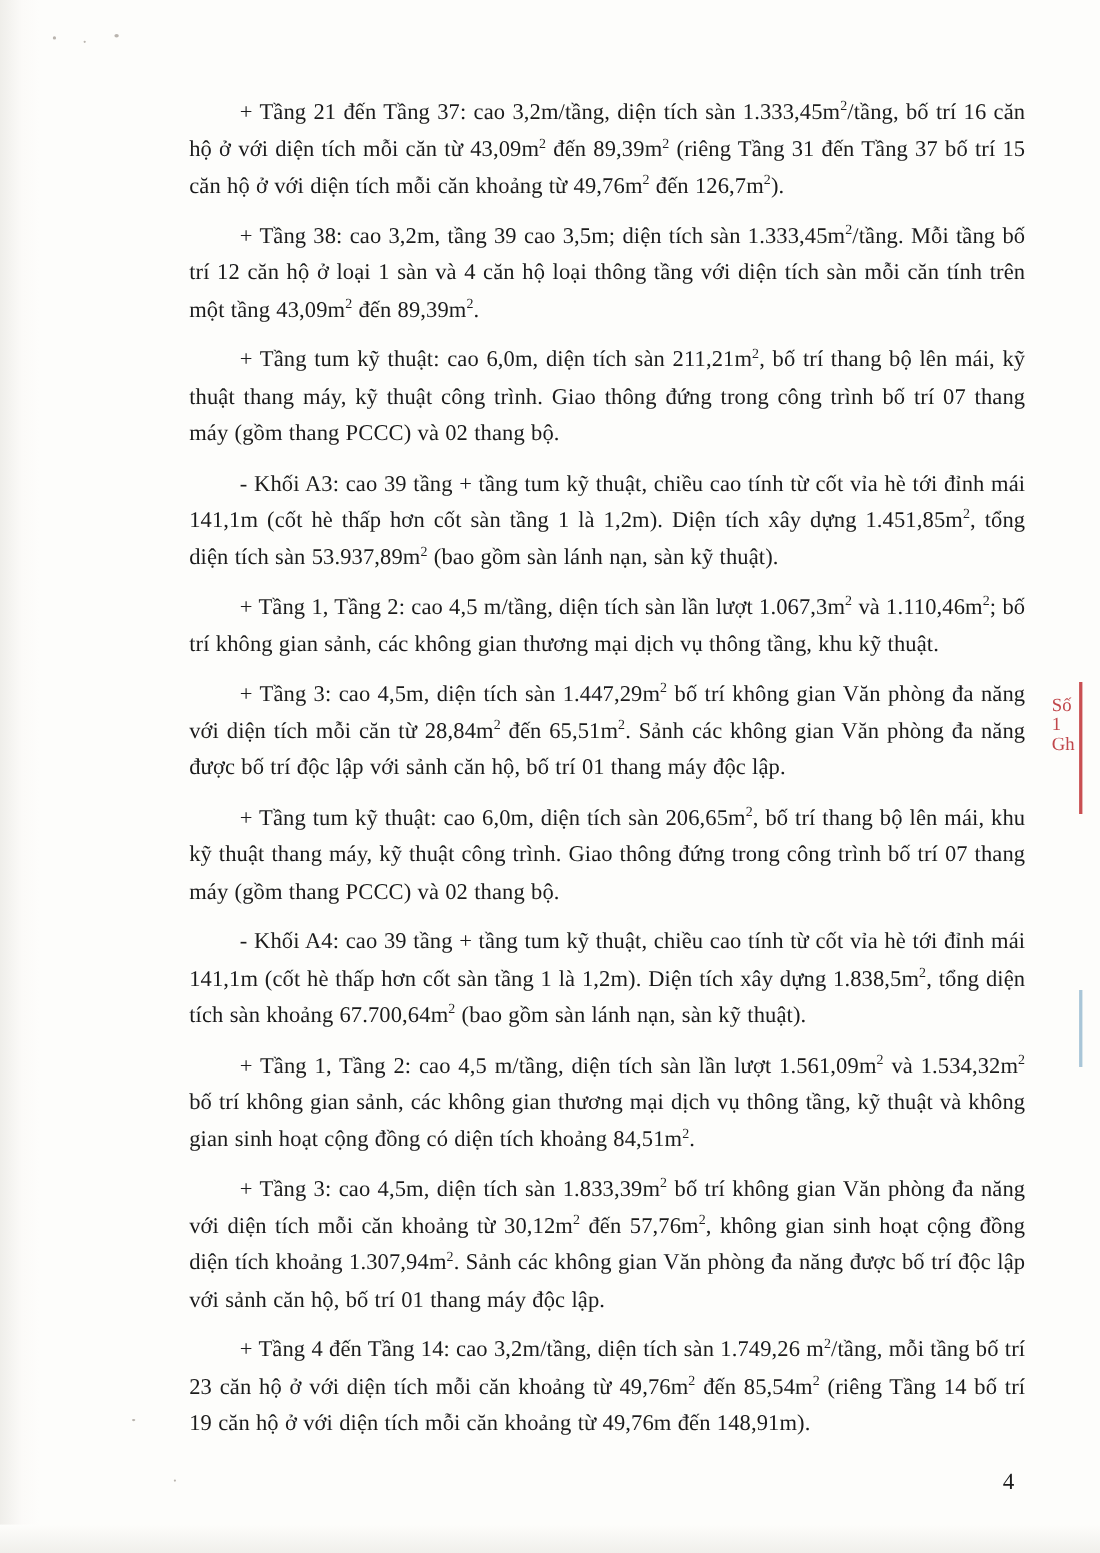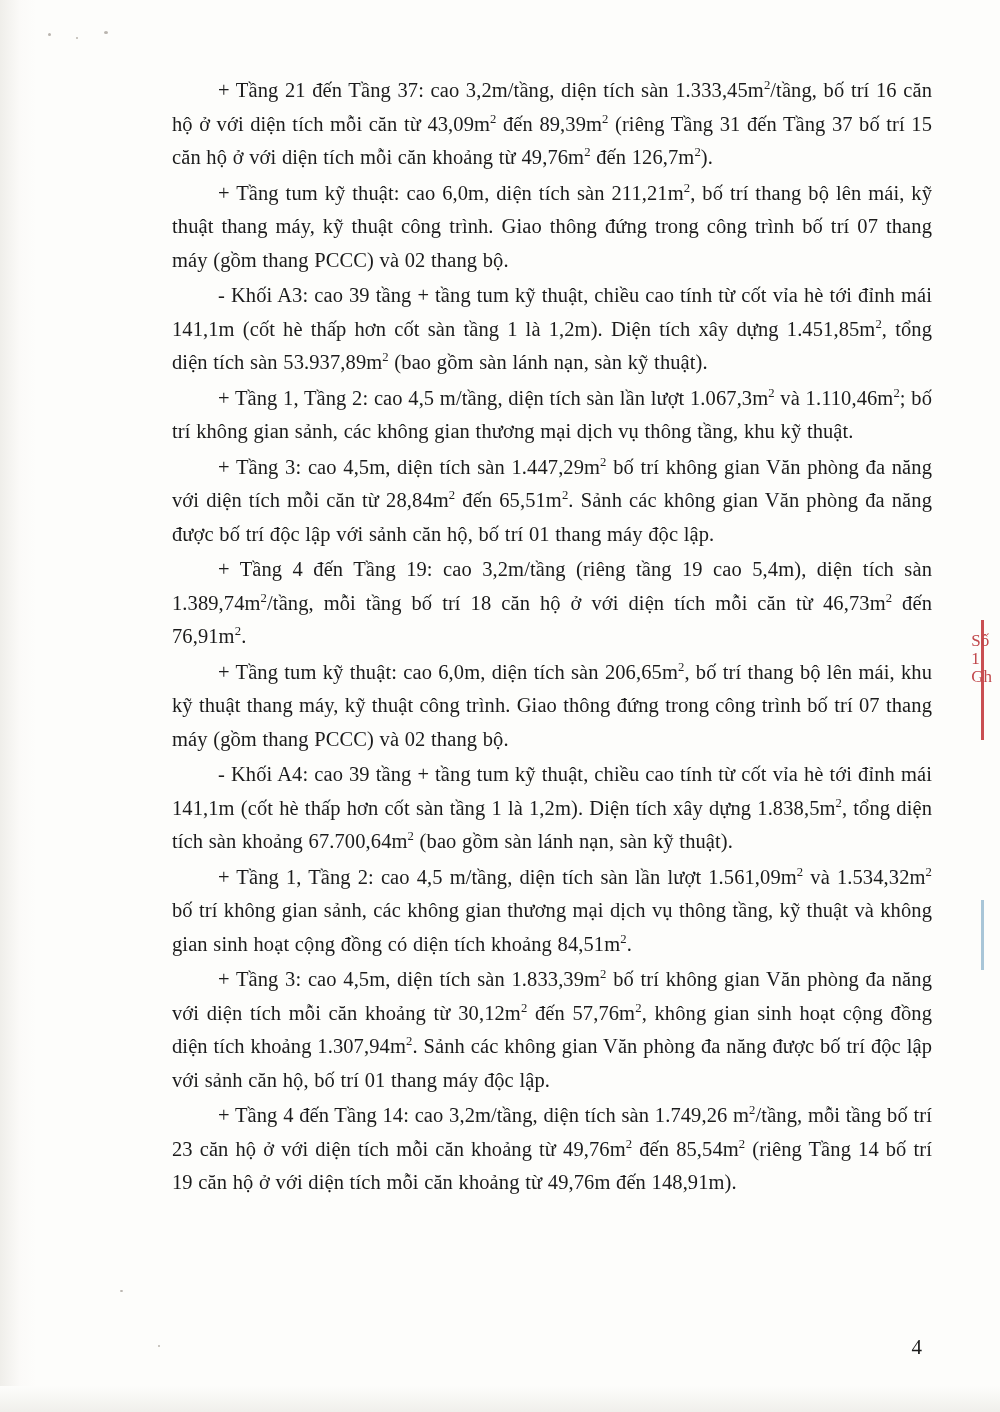--- a/index.html
+++ b/index.html
@@ -40,37 +40,37 @@
   }
   .stamp-line {
     position: absolute;
     right: 16px;
     width: 3px;
     background: #c94f52;
     pointer-events: none;
   }
   .stamp-mark {
     position: absolute;
-    right: 8px;
+    right: 23px;
     color: #c0474b;
     font-family: "Liberation Serif", serif;
     font-size: 17px;
     letter-spacing: 0px;
     line-height: 1.05;
     pointer-events: none;
     white-space: pre;
   }
   .content {
     position: absolute;
     left: 172px;
     top: 74px;
     width: 760px;
   }
   p.para {
-    margin: 0 0 2px 0;
+    margin: 12px 0 2px 0;
     text-indent: 46px;
     text-align: justify;
     font-size: 20.5px;
     line-height: 33.5px;
     letter-spacing: 0.1px;
     word-spacing: 0.4px;
   }
   sup {
     font-size: 0.62em;
     vertical-align: super;
@@ -102,33 +102,33 @@
   <div class="stamp-line" style="top:900px; height:70px; background:#a9c6d8;"></div>
   <div class="stamp-mark" style="top:632px;">Số
 1
 Gh</div>
 
   <div class="content">
     <p class="para">
       + Tầng 21 đến Tầng 37: cao 3,2m/tầng, diện tích sàn 1.333,45m<sup>2</sup>/tầng, bố trí 16 căn hộ ở với diện tích mỗi căn từ 43,09m<sup>2</sup> đến 89,39m<sup>2</sup> (riêng Tầng 31 đến Tầng 37 bố trí 15 căn hộ ở với diện tích mỗi căn khoảng từ 49,76m<sup>2</sup> đến 126,7m<sup>2</sup>).
     </p>
     <p class="para">
+      + Tầng 38: cao 3,2m, tầng 39 cao 3,5m; diện tích sàn 1.333,45m<sup>2</sup>/tầng. Mỗi tầng bố trí 12 căn hộ ở loại 1 sàn và 4 căn hộ loại thông tầng với diện tích sàn mỗi căn tính trên một tầng 43,09m<sup>2</sup> đến 89,39m<sup>2</sup>.
+    </p>
+    <p class="para">
       + Tầng tum kỹ thuật: cao 6,0m, diện tích sàn 211,21m<sup>2</sup>, bố trí thang bộ lên mái, kỹ thuật thang máy, kỹ thuật công trình. Giao thông đứng trong công trình bố trí 07 thang máy (gồm thang PCCC) và 02 thang bộ.
     </p>
     <p class="para">
       - Khối A3: cao 39 tầng + tầng tum kỹ thuật, chiều cao tính từ cốt vỉa hè tới đỉnh mái 141,1m (cốt hè thấp hơn cốt sàn tầng 1 là 1,2m). Diện tích xây dựng 1.451,85m<sup>2</sup>, tổng diện tích sàn 53.937,89m<sup>2</sup> (bao gồm sàn lánh nạn, sàn kỹ thuật).
     </p>
     <p class="para">
       + Tầng 1, Tầng 2: cao 4,5 m/tầng, diện tích sàn lần lượt 1.067,3m<sup>2</sup> và 1.110,46m<sup>2</sup>; bố trí không gian sảnh, các không gian thương mại dịch vụ thông tầng, khu kỹ thuật.
     </p>
     <p class="para">
       + Tầng 3: cao 4,5m, diện tích sàn 1.447,29m<sup>2</sup> bố trí không gian Văn phòng đa năng với diện tích mỗi căn từ 28,84m<sup>2</sup> đến 65,51m<sup>2</sup>. Sảnh các không gian Văn phòng đa năng được bố trí độc lập với sảnh căn hộ, bố trí 01 thang máy độc lập.
-    </p>
-    <p class="para">
-      + Tầng 4 đến Tầng 19: cao 3,2m/tầng (riêng tầng 19 cao 5,4m), diện tích sàn 1.389,74m<sup>2</sup>/tầng, mỗi tầng bố trí 18 căn hộ ở với diện tích mỗi căn từ 46,73m<sup>2</sup> đến 76,91m<sup>2</sup>.
     </p>
     <p class="para">
       + Tầng tum kỹ thuật: cao 6,0m, diện tích sàn 206,65m<sup>2</sup>, bố trí thang bộ lên mái, khu kỹ thuật thang máy, kỹ thuật công trình. Giao thông đứng trong công trình bố trí 07 thang máy (gồm thang PCCC) và 02 thang bộ.
     </p>
     <p class="para">
       - Khối A4: cao 39 tầng + tầng tum kỹ thuật, chiều cao tính từ cốt vỉa hè tới đỉnh mái 141,1m (cốt hè thấp hơn cốt sàn tầng 1 là 1,2m). Diện tích xây dựng 1.838,5m<sup>2</sup>, tổng diện tích sàn khoảng 67.700,64m<sup>2</sup> (bao gồm sàn lánh nạn, sàn kỹ thuật).
     </p>
     <p class="para">
       + Tầng 1, Tầng 2: cao 4,5 m/tầng, diện tích sàn lần lượt 1.561,09m<sup>2</sup> và 1.534,32m<sup>2</sup> bố trí không gian sảnh, các không gian thương mại dịch vụ thông tầng, kỹ thuật và không gian sinh hoạt cộng đồng có diện tích khoảng 84,51m<sup>2</sup>.
     </p>

